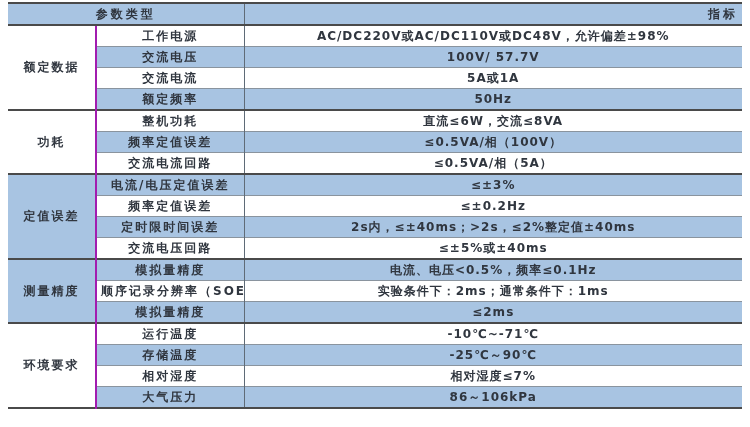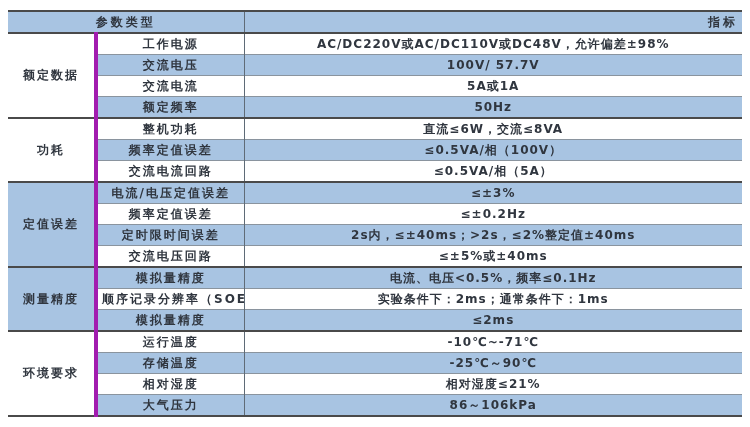--- a/index.html
+++ b/index.html
@@ -6,21 +6,21 @@
     margin: 0;
     padding: 0;
     background: #ffffff;
     width: 750px;
     height: 427px;
     overflow: hidden;
   }
   .spec-table {
     position: absolute;
     left: 8px;
-    top: 10px;
+    top: 2px;
     width: 734px;
     border-collapse: collapse;
     table-layout: fixed;
     font-family: "DejaVu Sans", "Liberation Sans", sans-serif;
     font-size: 12px;
     font-weight: bold;
     color: #30363f;
     border-top: 2px solid #4a4a4a;
     border-bottom: 2px solid #4a4a4a;
   }
@@ -28,21 +28,21 @@
     height: 20px;
     padding: 0 4px;
     text-align: center;
     vertical-align: middle;
     overflow: hidden;
     white-space: nowrap;
   }
   .spec-table th.hdr-param { letter-spacing: 3px; }
   .spec-table th.hdr-value { letter-spacing: 3px; text-align: right; }
   .cell-category { letter-spacing: 2px; background: #ffffff; }
-  .cell-name     { letter-spacing: 2px; border-left: 4px solid #a21caf; }
+  .cell-name     { letter-spacing: 2px; border-left: 2px solid #a21caf; }
   .cell-value    { letter-spacing: 1px; border-left: 1px solid #5f6b77; }
   .row-blue  td, .row-blue  th { background: #a8c4e2; }
   .row-white td, .row-white th { background: #ffffff; }
   tr.hdr-row th { border-bottom: 2px solid #4a4a4a; }
   tr.group-start td { border-top: 2px solid #4a4a4a; }
   tr.in-group td { border-top: 1px solid #8a949e; }
 </style>
 </head>
 <body>
 
@@ -124,20 +124,20 @@
         <td class="cell-category" rowspan="4">环境要求</td>
         <td class="cell-name">运行温度</td>
         <td class="cell-value">-10℃~-71℃</td>
       </tr>
       <tr class="row-blue in-group">
         <td class="cell-name">存储温度</td>
         <td class="cell-value">-25℃～90℃</td>
       </tr>
       <tr class="row-white in-group">
         <td class="cell-name">相对湿度</td>
-        <td class="cell-value">相对湿度≤21%</td>
+        <td class="cell-value">相对湿度≤7%</td>
       </tr>
       <tr class="row-blue in-group">
         <td class="cell-name">大气压力</td>
         <td class="cell-value">86～106kPa</td>
       </tr>
     </tbody>
 </table>
 
 </body></html>

